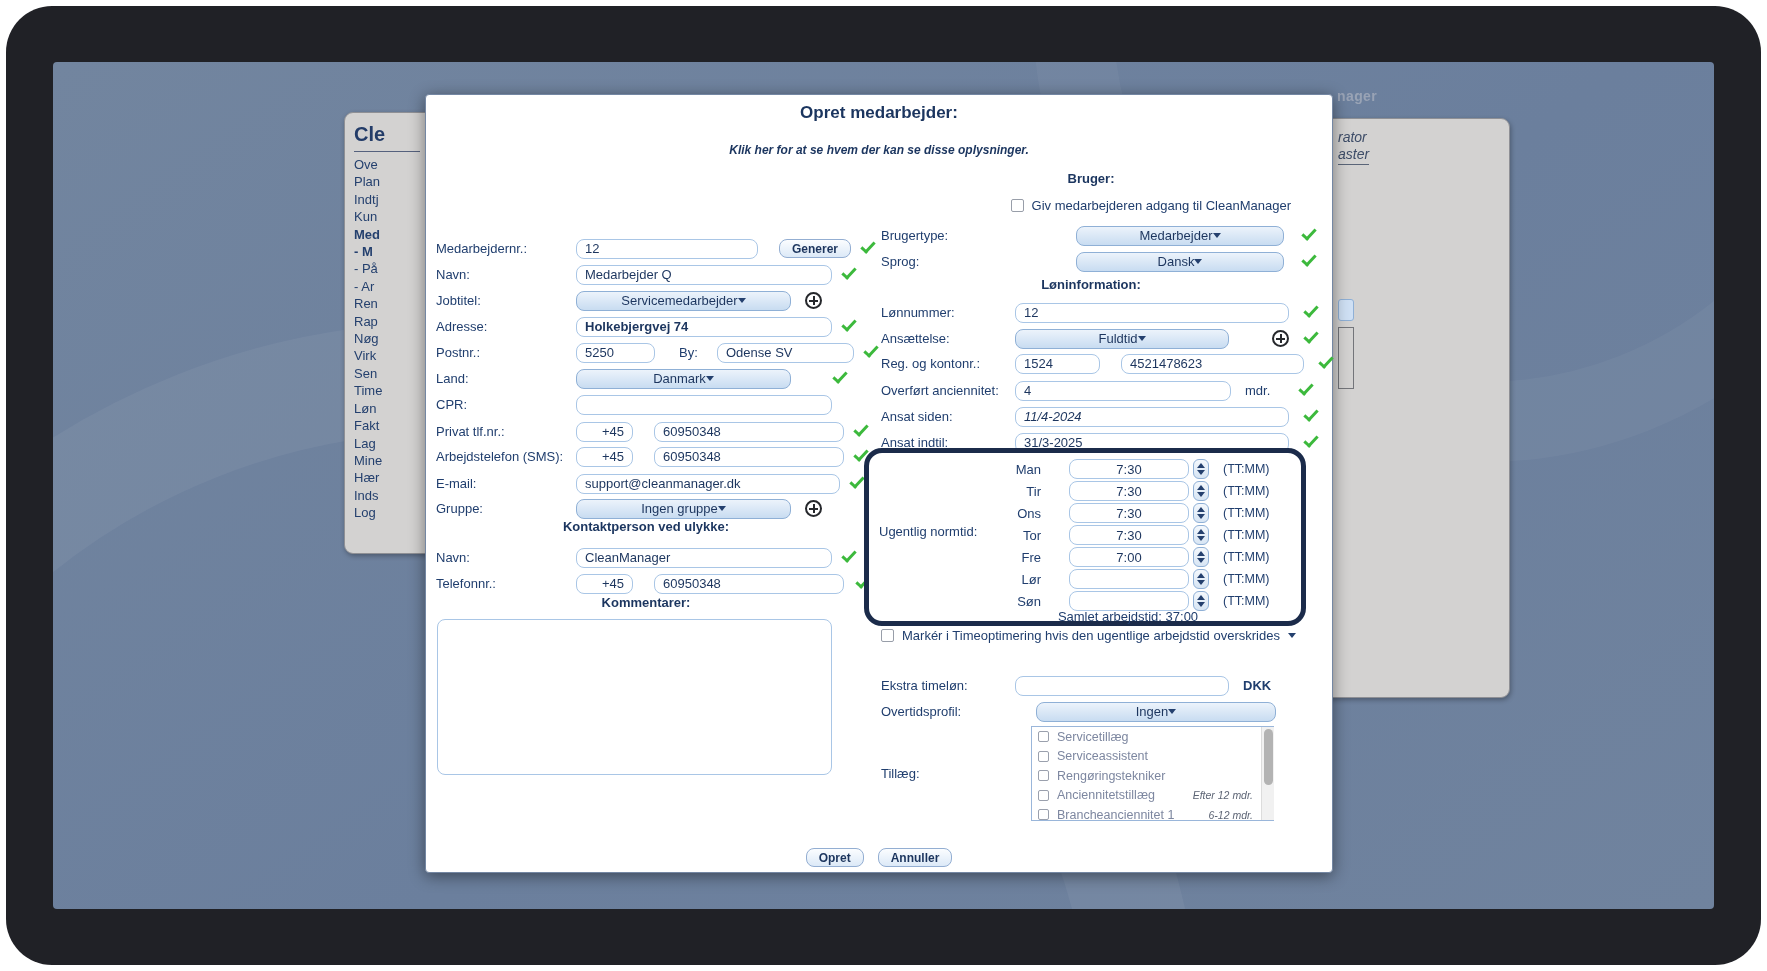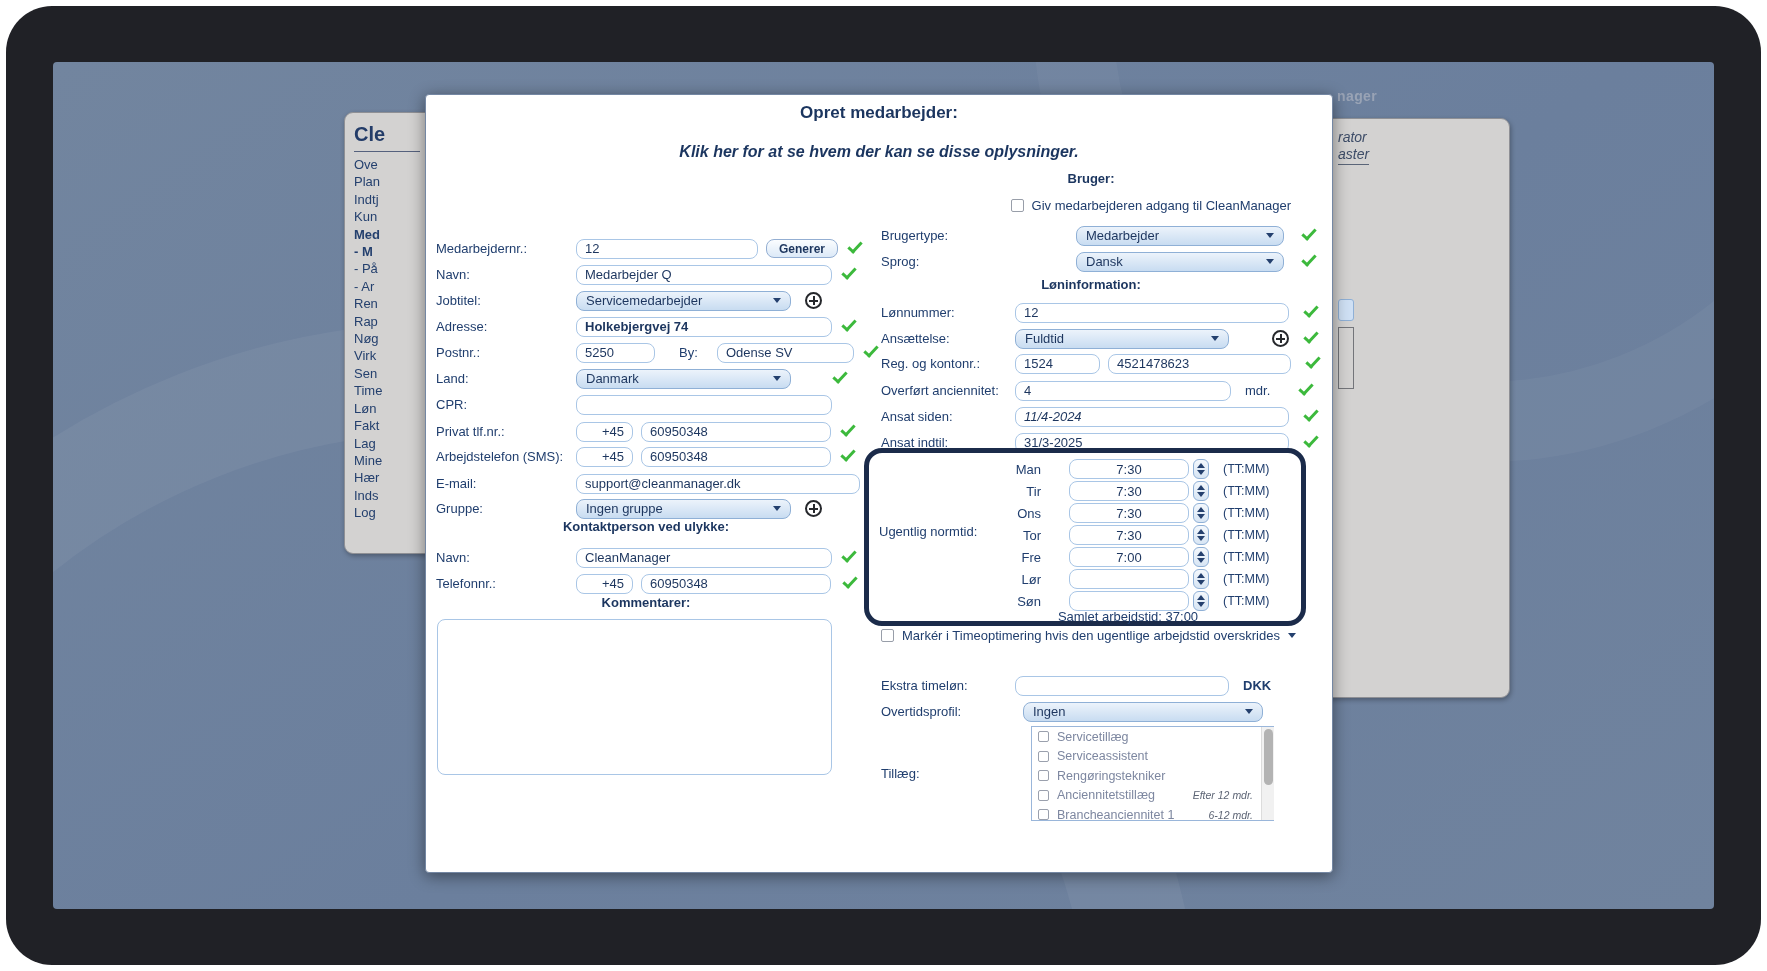--- a/index.html
+++ b/index.html
@@ -16,32 +16,32 @@
   .sb-item{font-size:13px;line-height:17.4px;color:#24406e;padding-left:9px;white-space:nowrap;cursor:pointer}
   .sb-item.bold{font-weight:bold}
   .logo-frag{position:absolute;left:1284px;top:26px;font-size:14px;font-weight:bold;color:#99a3b5;letter-spacing:.4px}
   .rp-line{position:absolute;left:127px;font-style:italic;font-size:14px;color:#3e4d68;white-space:nowrap}{}
   .rp-box-blue{position:absolute;left:127px;top:180px;width:16px;height:22px;background:#cfe0f4;border:1px solid #8fb0d6;border-radius:3px}
   .rp-box-out{position:absolute;left:127px;top:208px;width:16px;height:62px;border:1px solid #73757a}
 
   .modal{position:absolute;left:372px;top:32px;width:908px;height:779px;background:#fff;border:1px solid #7487a3;border-radius:4px;box-shadow:0 3px 16px rgba(0,0,0,.45);color:#203e6e}
   .mtitle{position:absolute;top:8px;left:0;width:100%;text-align:center;font-size:17px;font-weight:bold;color:#1b355f}
   .msub1{position:absolute;top:33px;left:0;width:100%;text-align:center;font-size:12px;font-weight:bold;color:#1b355f}
-  .msub2{position:absolute;top:48px;left:0;width:100%;text-align:center;font-size:16px;font-weight:bold;font-style:italic;color:#1b355f}
+  .msub2{position:absolute;top:48px;left:0;width:100%;text-align:center;font-size:12px;font-weight:bold;font-style:italic;color:#1b355f}
 
   .lrow,.rrow{position:absolute;display:flex;align-items:center;height:21px;font-size:13px;color:#203e6e;white-space:nowrap}
   .lrow{left:10px}
   .rrow{left:455px}
   .lbl{width:140px;flex:0 0 auto}
   .rlbl{width:134px;flex:0 0 auto}
   .sect{position:absolute;font-weight:bold;text-align:center;color:#1b355f;font-size:13px}
 
   .inp{height:20px;border:1px solid #a9c6e6;border-radius:8px;padding:0 8px;font-size:13px;color:#1c355e;background:#fff;font-family:inherit}
   .r-al{text-align:right}
-  .sel{height:20px;border:1px solid #8fb0d6;border-radius:8px;background:linear-gradient(#ecf3fb,#c8dcf1);display:flex;align-items:center;justify-content:space-between;padding:0 9px;color:#1c355e;cursor:pointer;flex:0 0 auto}
+  .sel{height:20px;border:1px solid #8fb0d6;border-radius:8px;background:linear-gradient(#ecf3fb,#c8dcf1);display:flex;align-items:center;justify-content:center;padding:0 9px;color:#1c355e;cursor:pointer;flex:0 0 auto}
   .tri{width:0;height:0;border-left:4px solid transparent;border-right:4px solid transparent;border-top:5px solid #24406e;flex:0 0 auto}
   .btn{height:19px;border:1px solid #93aed2;border-radius:8px;background:linear-gradient(#fbfdff,#dce9f7);color:#1c355e;font-weight:bold;font-size:12px;padding:0 12px;font-family:inherit;cursor:pointer}
   .check{width:14px;height:8px;border-left:3px solid #3cb93c;border-bottom:3px solid #3cb93c;transform:rotate(-47deg);margin-top:-5px;flex:0 0 auto}
   .plus{width:17px;height:17px;border:2px solid #26282c;border-radius:50%;position:relative;flex:0 0 auto;cursor:pointer}
   .plus::before{content:"";position:absolute;left:2px;right:2px;top:50%;height:2px;margin-top:-1px;background:#26282c}
   .plus::after{content:"";position:absolute;top:2px;bottom:2px;left:50%;width:2px;margin-left:-1px;background:#26282c}
   .cb{width:13px;height:13px;border:1.5px solid #989ea9;border-radius:2px;background:#fff;flex:0 0 auto;cursor:pointer}
 
   .ta{position:absolute;left:11px;top:524px;width:395px;height:156px;border:1px solid #a9c6e6;border-radius:8px;resize:none;font-family:inherit;font-size:13px;color:#1c355e;padding:6px}
 
@@ -58,21 +58,21 @@
   .total{position:absolute;left:0;top:156px;width:432px;text-align:center;padding-left:86px;font-size:13px;color:#203e6e}
 
   .listbox{position:absolute;left:605px;top:631px;width:243px;height:95px;border:1px solid #9ab6da;background:#fff;overflow:hidden}
   .trow{display:flex;align-items:center;height:19.5px;padding-left:6px;font-size:12.5px;color:#7d87a0;position:relative}
   .cbs{width:11px;height:11px;border:1.5px solid #9aa0ad;border-radius:2px;background:#fff;flex:0 0 auto;cursor:pointer}
   .tlbl{margin-left:8px}
   .note{position:absolute;right:20px;font-style:italic;font-size:10.5px;color:#5d6575}
   .scroll{position:absolute;right:0;top:0;bottom:0;width:13px;background:#f1f1f1;border-left:1px solid #dcdcdc}
   .thumb{position:absolute;left:2px;top:2px;width:9px;height:56px;background:#b3b3b3;border-radius:5px;cursor:pointer}
 
-  .footer{position:absolute;top:753px;left:0;width:100%;display:flex;justify-content:center;gap:14px}.ml6{margin-left:8px}.ml8{margin-left:8px}.ml10{margin-left:10px}
+  .footer{position:absolute;top:753px;left:0;width:100%;display:flex;justify-content:center;gap:14px}.ml6{margin-left:21px}.ml8{margin-left:8px}.ml10{margin-left:10px}
   .ml12{margin-left:12px}.ml14{margin-left:14px}.ml15{margin-left:15px}.ml18{margin-left:18px}
   .ml24{margin-left:24px}.ml42{margin-left:42px}.ml43{margin-left:43px}.ml61{margin-left:61px}
   .bold-unit{font-weight:bold}
 </style>
 </head>
 <body>
 
 <div class="stage">
   <div class="bezel"></div>
   <div class="screen">
@@ -190,21 +190,21 @@
         <span class="check ml10"></span>
       </div>
       <div class="lrow" style="top:351px">
         <span class="lbl">Arbejdstelefon (SMS):</span>
         <input class="inp r-al" style="width: 57px;" value="+45">
         <input class="inp ml6" style="width: 190px;" value="60950348">
         <span class="check ml10"></span>
       </div>
       <div class="lrow" style="top:378px">
         <span class="lbl">E-mail:</span>
-        <input class="inp" style="width: 284px;" value="support@cleanmanager.dk">
+        <input class="inp" style="width: 264px;" value="support@cleanmanager.dk">
         <span class="check ml10"></span>
       </div>
       <div class="lrow" style="top:403px">
         <span class="lbl">Gruppe:</span>
         <div class="sel" style="width:215px">
           <span>Ingen gruppe</span>
           <span class="tri"></span>
         </div>
         <span class="plus ml14"></span>
       </div>
@@ -408,15 +408,19 @@
           <div class="trow">
             <span class="cbs"></span>
             <span class="tlbl">Brancheanciennitet 1</span>
             <span class="note">6-12 mdr.</span>
           </div>
         </div>
       <div class="scroll" style="position:absolute;left:835px;top:632px;height:93px">
         <span class="thumb"></span>
       </div>
 
+      <div class="footer">
+        <button class="btn">Opret</button>
+        <button class="btn">Annuller</button>
+      </div>
     </div>
   </div>
 </div>
 
 </body></html>

